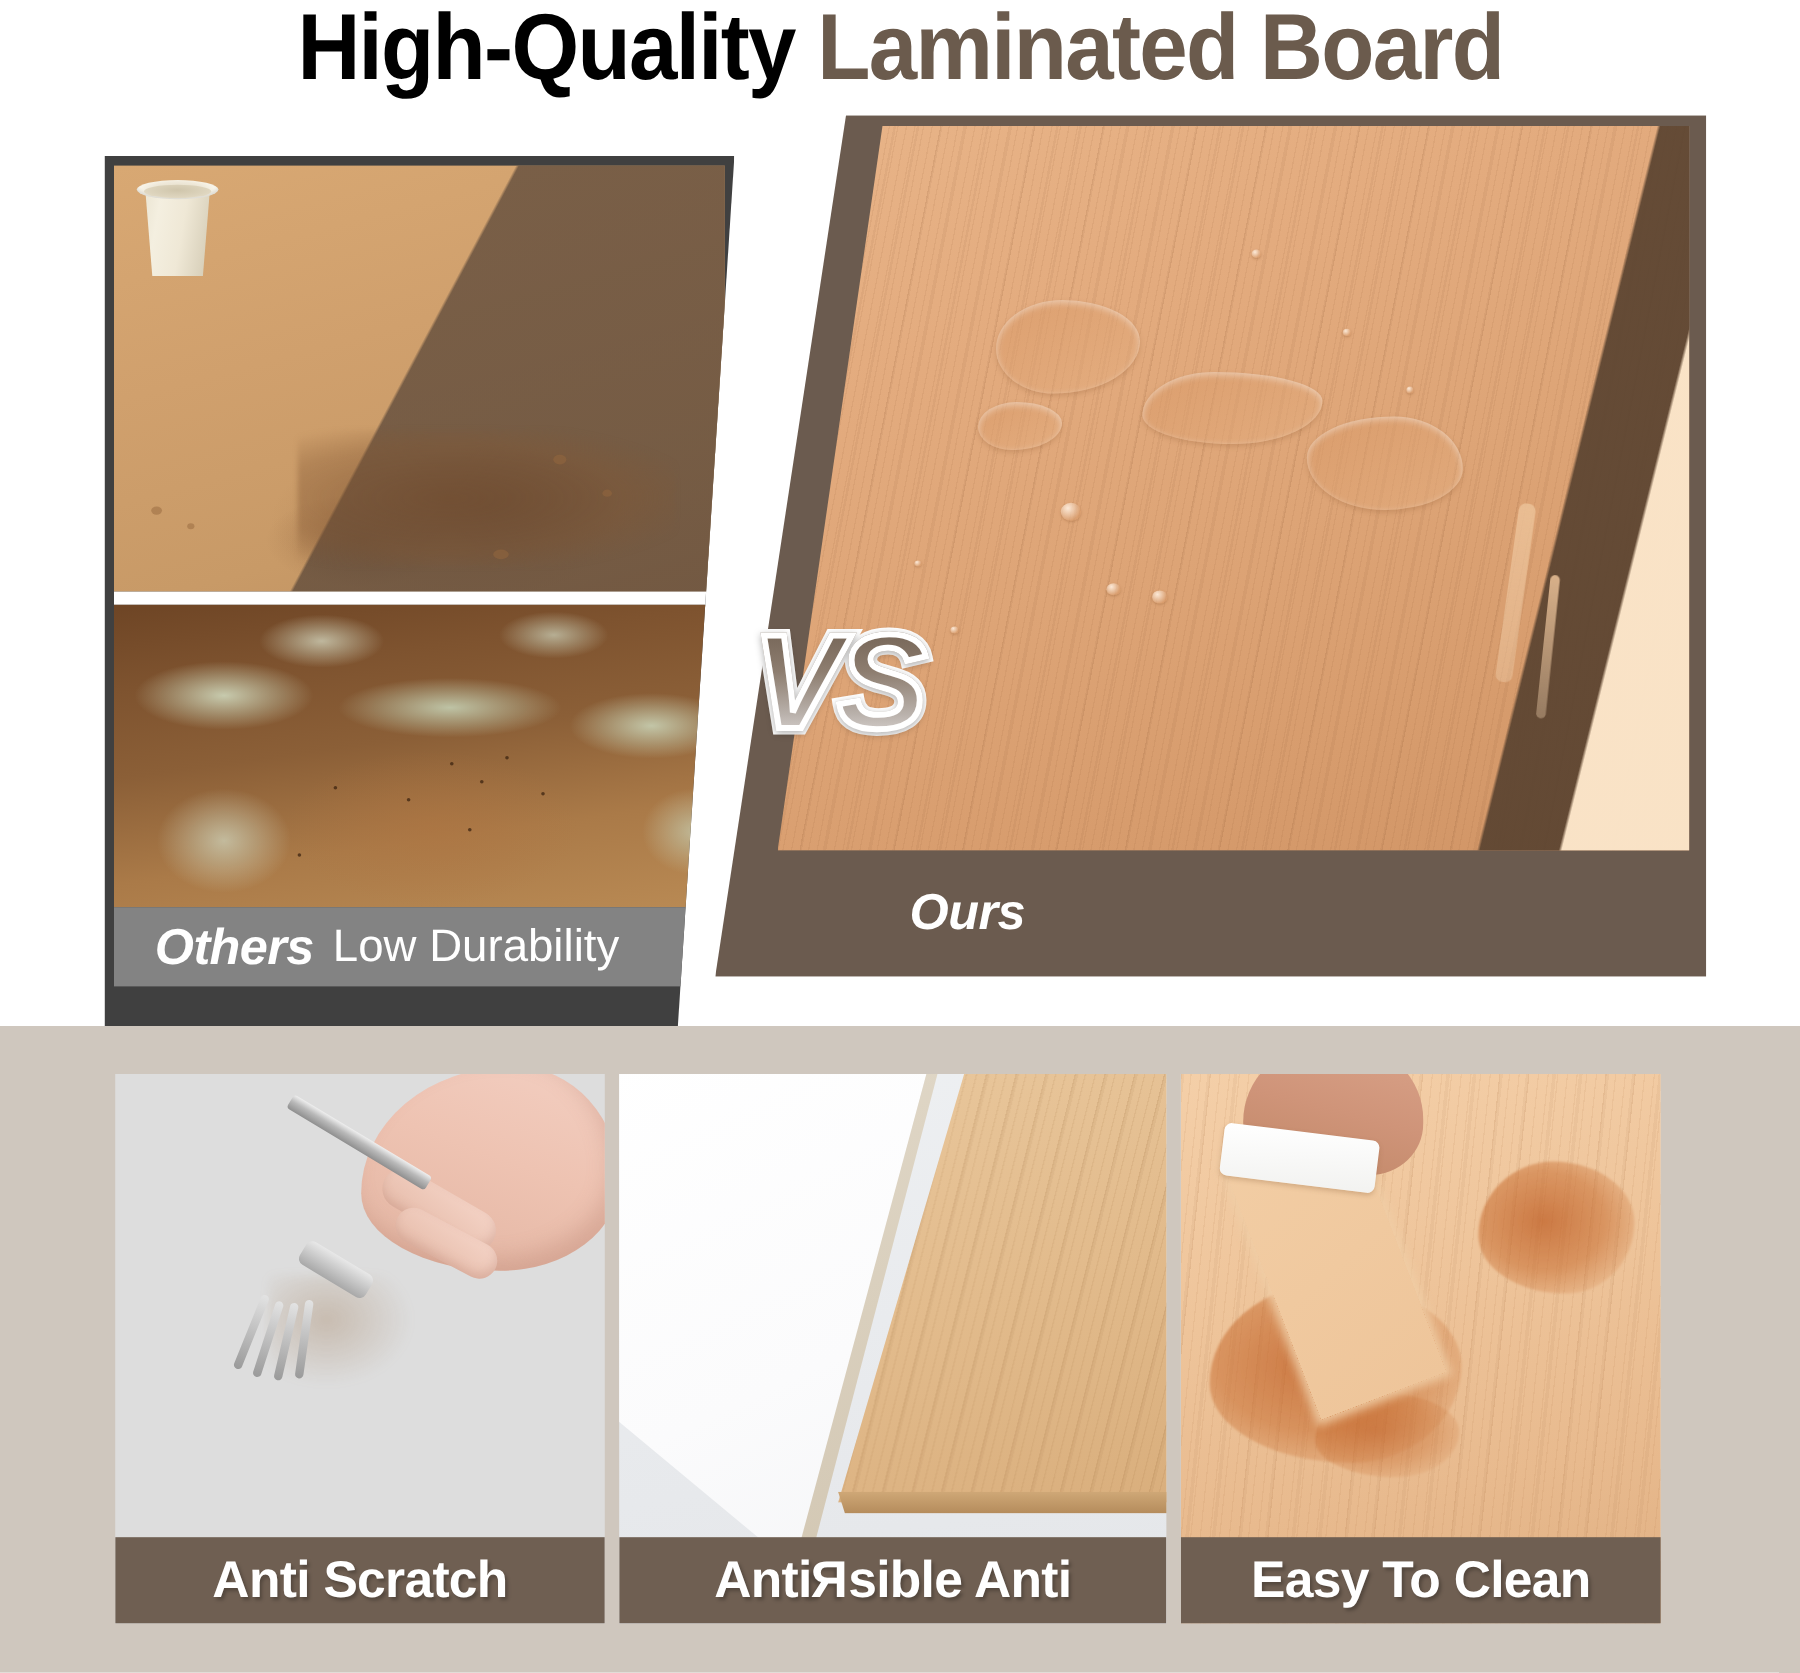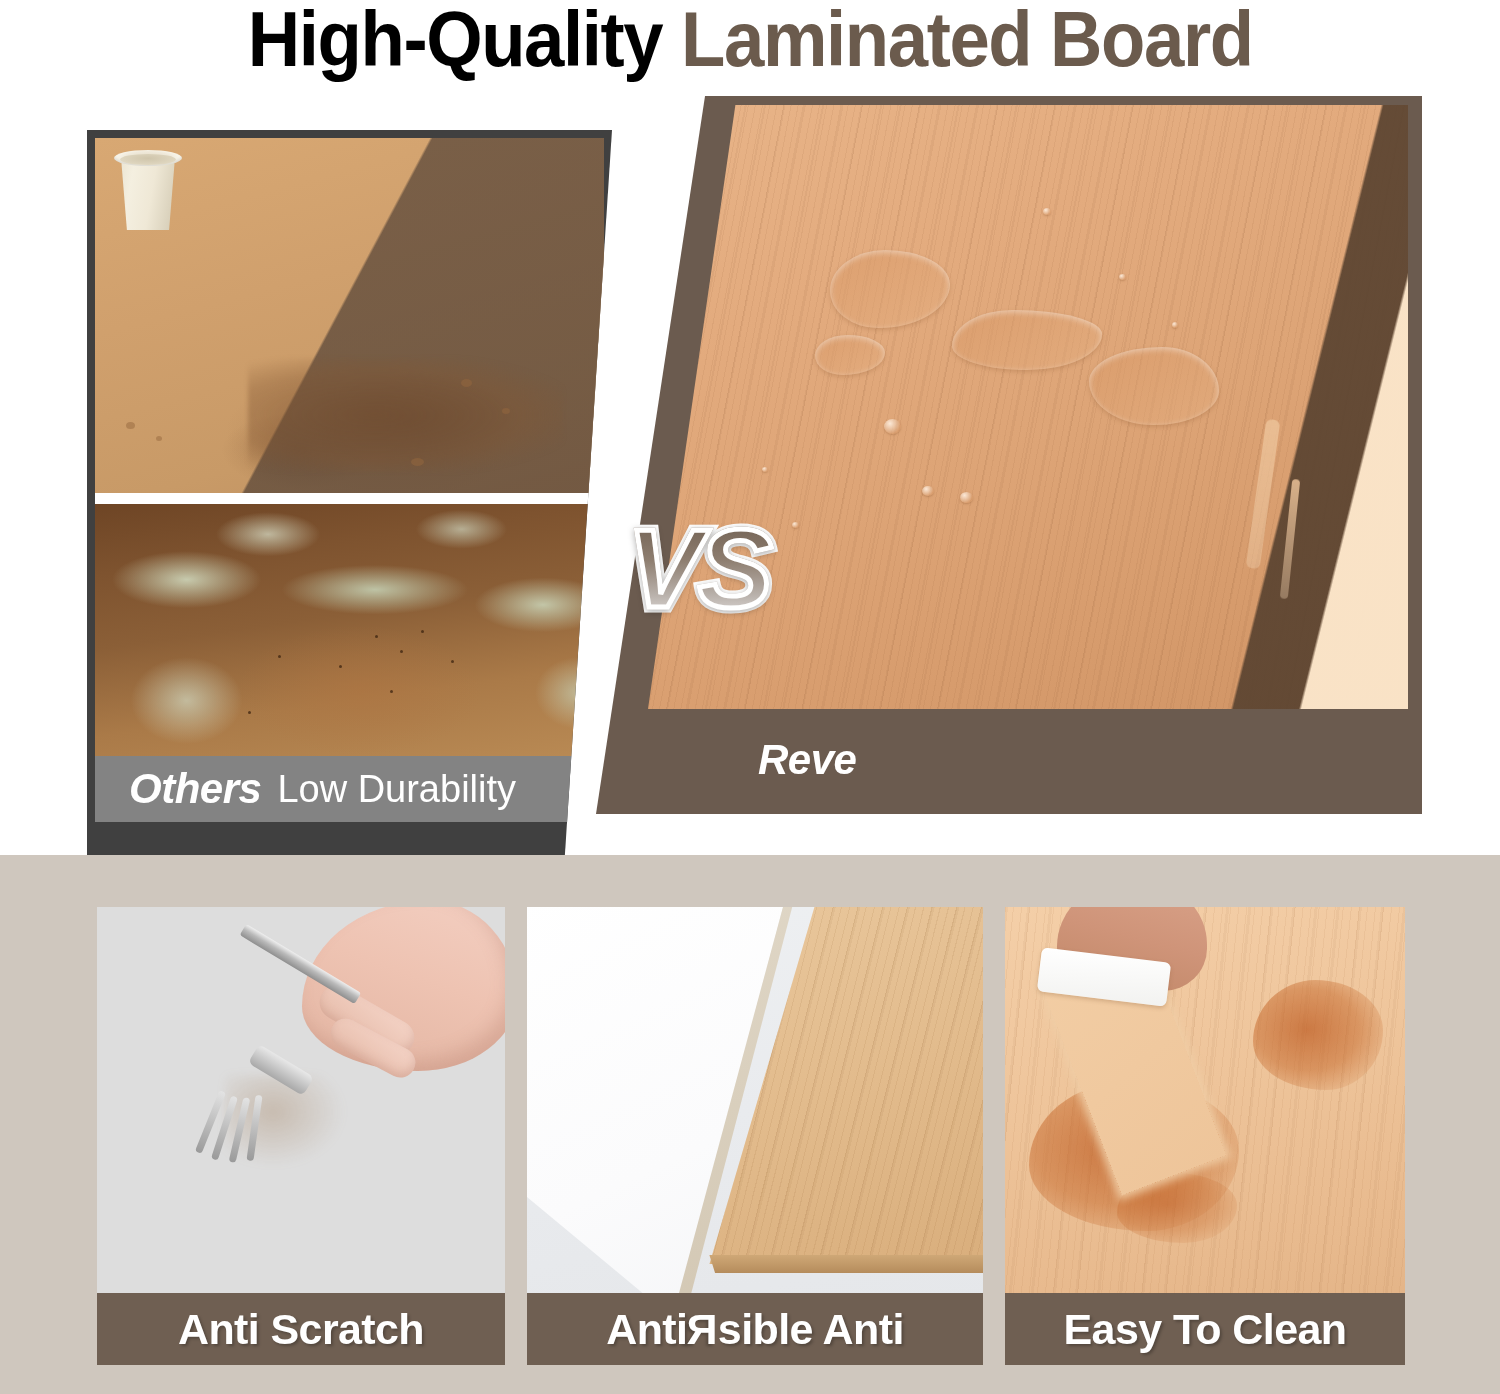--- a/index.html
+++ b/index.html
@@ -164,22 +164,22 @@
     font-size:112px;font-weight:700;font-style:italic;line-height:118px;letter-spacing:-4px;
     color:#ffffff;-webkit-text-stroke:11px #ffffff;text-align:center;z-index:7;
   }
 
   
   .features{
     position:absolute;left:0;top:855px;width:1500px;height:539px;
     background:#CFC7BE;
   }
   .fcards{
-    position:absolute;left:96px;top:52px;width:1310px;height:458px;
-    display:flex;gap:22px;justify-content:center;
+    position:absolute;left:96px;top:40px;width:1310px;height:458px;
+    display:flex;gap:12px;
   }
   .fcard{position:relative;overflow:hidden;background:#ddd;}
   .fcard.c1{width:408px;}
   .fcard.c2{width:456px;}
   .fcard.c3{width:400px;}
   .fimg{position:absolute;left:0;top:0;right:0;bottom:0;}
 
   
   .img-fork{
     background:
@@ -348,21 +348,21 @@
         <div class="bead" style="left:62%;top:28%;width:7px;height:6px;"></div>
         <div class="bead" style="left:19%;top:69%;width:7px;height:6px;"></div>
         <div class="bead" style="left:15%;top:60%;width:6px;height:5px;"></div>
         <div class="bead" style="left:69%;top:36%;width:6px;height:6px;"></div>
         <div class="runoff" style="left:80%;top:52%;width:14px;height:150px;border-radius:6px;transform:rotate(8deg);"></div>
         <div class="runoff" style="left:84%;top:62%;width:8px;height:120px;border-radius:6px;transform:rotate(6deg);"></div>
       </div>
     </div>
 
     <div class="ours-bar">
-      <span class="lbl-strong">Reve</span>
+      <span class="lbl-strong">Ours</span>
     </div>
   </div>
 
   <div class="vs-under">VS</div>
   <div class="vs">VS</div>
 </div>
 
 <div class="features">
   <div class="fcards">
 

